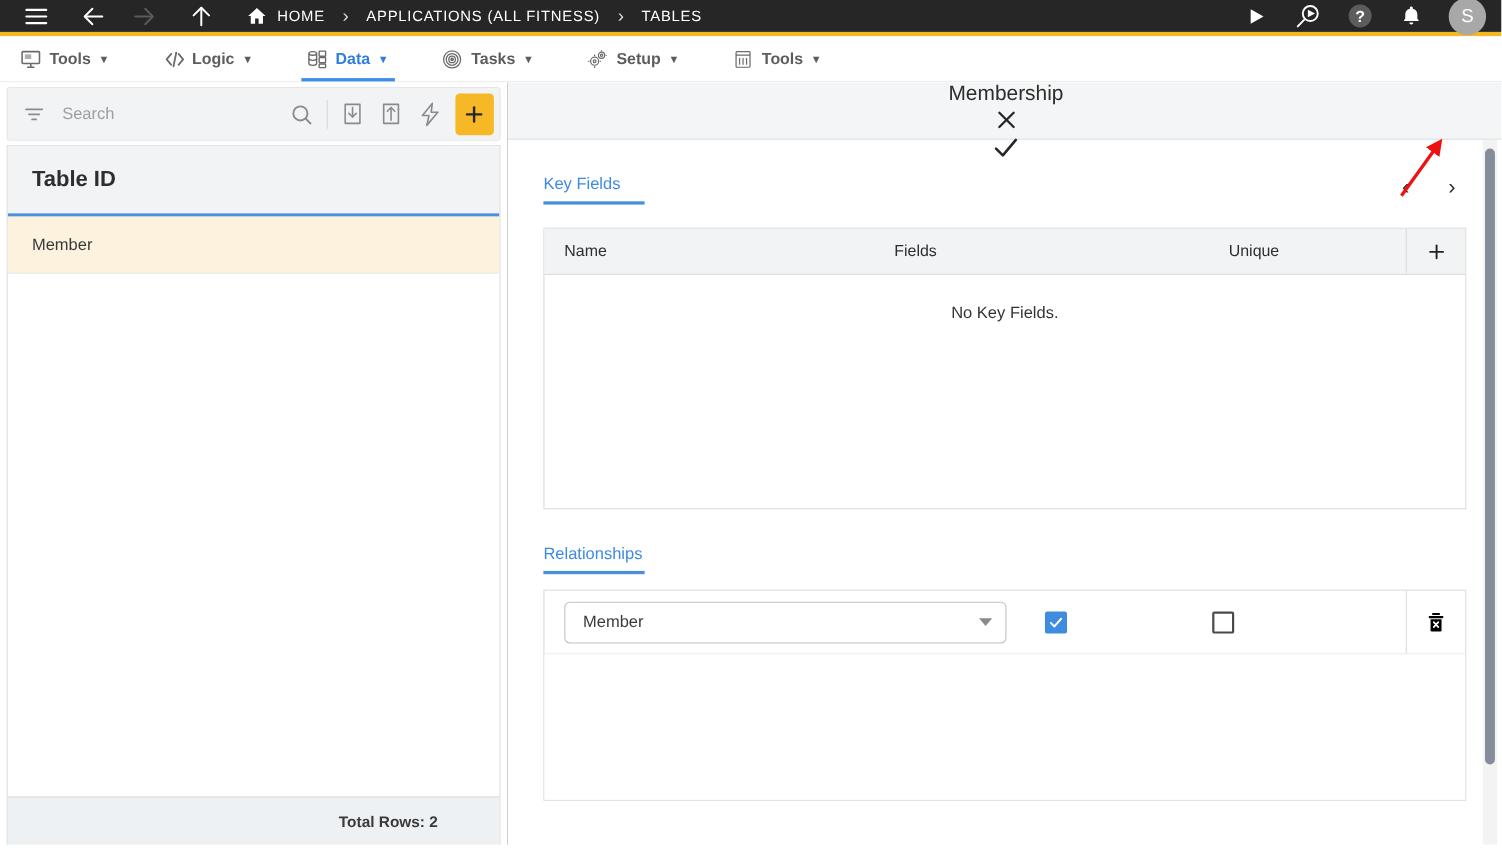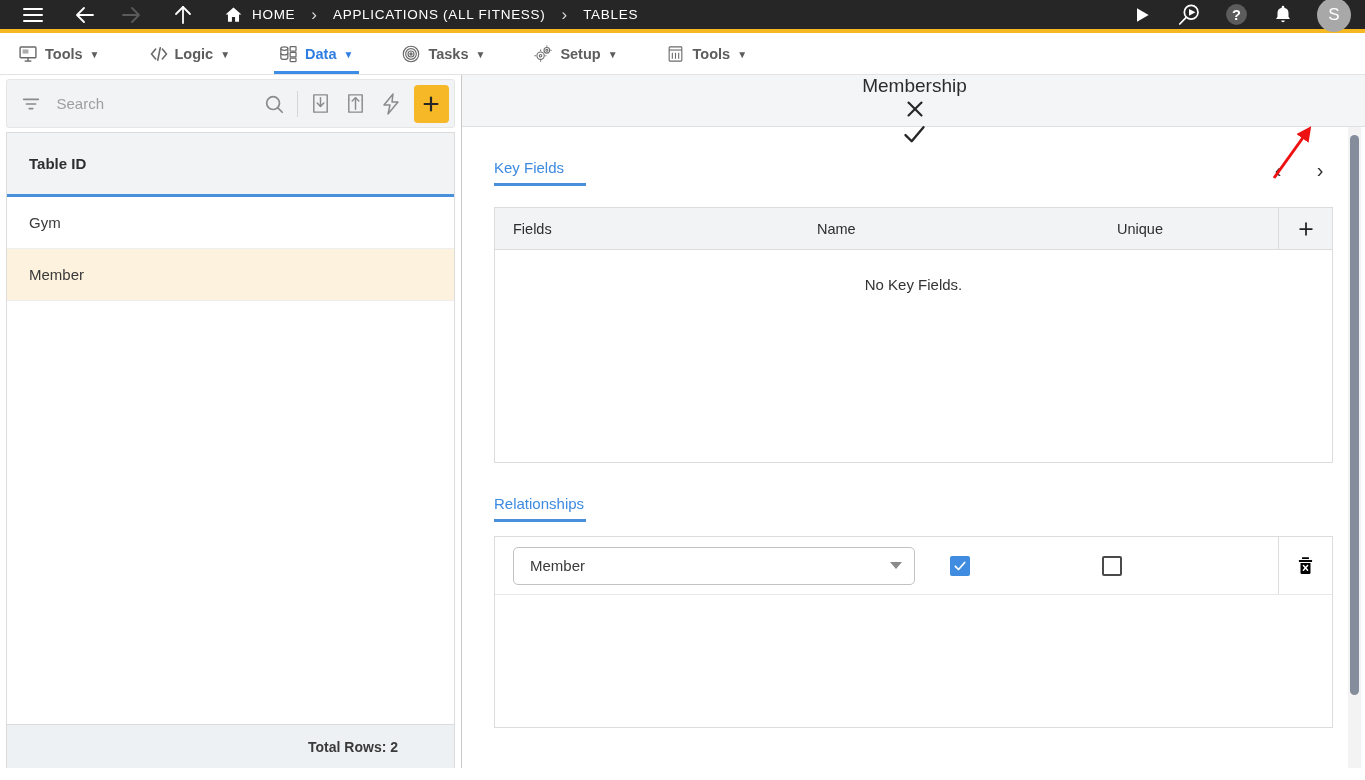--- a/index.html
+++ b/index.html
@@ -138,21 +138,21 @@
     border-bottom: none;
     flex: 1 1 auto;
     display: flex; flex-direction: column;
     overflow: hidden;
   }
   .tbl-head {
     height: 64px;
     background: #f1f3f5;
     display: flex; align-items: center;
     padding-left: 22px;
-    font-size: 15px; font-weight: 700; color: #2e2e2e;
+    font-size: 20px; font-weight: 700; color: #2e2e2e;
     border-bottom: 3px solid #4a8fdb;
   }
   .tbl-row {
     height: 52px;
     display: flex; align-items: center;
     padding-left: 22px;
     font-size: 15px; color: #3a3a3a;
     border-bottom: 1px solid #eeeeee;
     background: #ffffff;
   }
@@ -520,23 +520,20 @@
         <svg width="22" height="22" viewBox="0 0 24 24" fill="none" stroke="currentColor" stroke-width="2.4" stroke-linecap="round">
           <line x1="12" y1="5" x2="12" y2="19"></line>
             <line x1="5" y1="12" x2="19" y2="12"></line>
         </svg>
       </div>
     </div>
 
     <div class="tablewrap">
       <div class="tbl-head">Table ID</div>
       <div class="tbl-body">
-        <div class="tbl-row">
-          <span>Gym</span>
-        </div>
         <div class="tbl-row selected">
           <span>Member</span>
         </div>
       </div>
       <div class="tbl-footer">Total Rows: 2</div>
     </div>
   </div>
 
   <div class="rightpane">
 
@@ -560,22 +557,22 @@
       <div class="section-head">
         <div class="section-label">Key Fields</div>
         <div class="pager">
           <div class="pager-btn">‹</div>
           <div class="pager-btn">›</div>
         </div>
       </div>
 
       <div class="grid">
         <div class="grid-head">
+          <div class="gh-cell" style="width:300px">Name</div>
           <div class="gh-cell" style="width:304px">Fields</div>
-          <div class="gh-cell" style="width:300px">Name</div>
           <div class="gh-cell" style="width:142px">Unique</div>
           <div class="gh-add">
             <svg width="20" height="20" viewBox="0 0 24 24" fill="none" stroke="currentColor" stroke-width="2.1" stroke-linecap="round">
               <line x1="12" y1="5" x2="12" y2="19"></line>
                 <line x1="5" y1="12" x2="19" y2="12"></line>
             </svg>
           </div>
         </div>
         <div class="grid-empty">No Key Fields.</div>
       </div>

